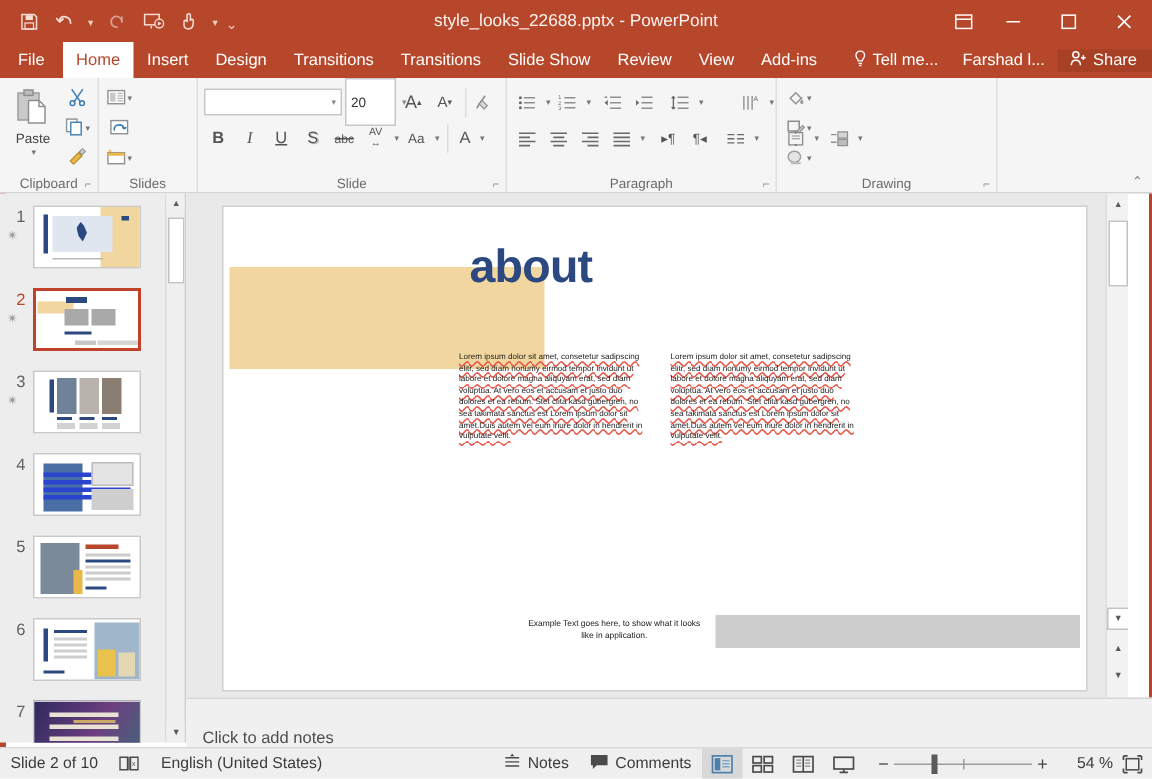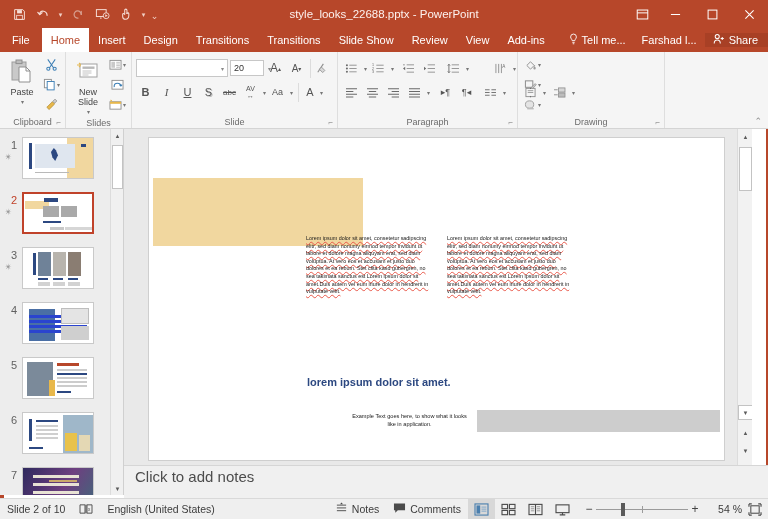--- a/index.html
+++ b/index.html
@@ -83,21 +83,21 @@
   .grp-slides { width: 66px; }
   
   .grp-font { width: 206px; }
   .fontrow { display: flex; align-items: center; gap: 2px; height: 22px; }
   .fontname {
     width: 92px; height: 18px; background: #fff; border: 1px solid #c7c7c7;
     display: flex; align-items: center; padding: 0 3px; font-size: 9px; color: #333;
   }
   .fontname .cv { margin-left: auto; font-size: 6px; color: #888; }
   .fontsize {
-    width: 34px; height: 16px; background: #fff; border: 1px solid #c7c7c7;
+    width: 34px; height: 32px; background: #fff; border: 1px solid #c7c7c7;
     display: flex; align-items: center; padding: 0 3px; font-size: 9px; color: #333; gap: 24px;
   }
   .fontsize .cv { margin-left: auto; font-size: 6px; color: #888; }
   
   .grp-para { width: 180px; }
   
   .grp-draw { width: 147px; }
   
   .grp-edit { width: 52px; border-right: none; }
   .ribbon-collapse { position: absolute; right: 6px; bottom: 2px; font-size: 9px; color: #8a8a8a; }
@@ -155,21 +155,21 @@
   .ed-scroll { position: absolute; right: 0; top: 0; width: 15px; height: 336px; background: #f2f2f2; border-left: 1px solid #dcdcdc;}
   .ed-arrow { width: 15px; height: 15px; display:flex; align-items:center; justify-content:center; font-size:6px; color:#5b5b5b;}
   .ed-thumb { position:absolute; left:1px; top: 18px; width:13px; height: 44px; background:#fff; border:1px solid #c3c3c3;}
   .ed-extra { position:absolute; left:0; width:15px; height:15px; display:flex; align-items:center; justify-content:center; font-size:6px; color:#5b5b5b;}
 
   
   .notes {
     position: absolute; left: 124px; top: 465px; width: 644px; height: 33px;
     background: #f0f0f0; border-top: 1px solid #d6d6d6;
   }
-  .notes-text { position: absolute; left: 11px; top: 2px; font-size: 15px; color: #4c4c4c; }
+  .notes-text { position: absolute; left: 11px; top: 20px; font-size: 11px; color: #4c4c4c; }
 
   
   .status {
     position: absolute; left: 0; top: 498px; width: 768px; height: 21px;
     background: #efefef; border-top: 1px solid #d9d9d9; display: flex; align-items: center;
     font-size: 10.5px; color: #3c3c3c;
   }
   .st-item { padding: 0 7px; display: flex; align-items: center; gap: 4px; height: 21px; }
   .st-right { margin-left: auto; display: flex; align-items: center; height: 21px; }
   .viewbtn { width: 27px; height: 21px; display: flex; align-items: center; justify-content: center; color: #444; }
@@ -332,32 +332,20 @@
         </div>
       </div>
       <div class="grp-label">
         <span>Clipboard</span>
         <span class="dlg">⌐</span>
       </div>
     </div>
 
     <div class="grp grp-slides">
       <div class="grp-body">
-        <div class="bigbtn">
-          <span class="ico">
-            <svg width="24" height="24" viewBox="0 0 24 24">
-                <rect x="4" y="4" width="17" height="13" fill="#fff" stroke="#a0a0a0" stroke-width="1"></rect>
-                <rect x="6.5" y="6.5" width="12" height="2.4" fill="#b8b8b8"></rect>
-                <path d="M6.5 11 h9 M6.5 13 h9 M6.5 15 h6" stroke="#c2c2c2" stroke-width="1"></path>
-                <path d="M3 3 l1.6 1.6 M3 7 l1.6-1.6 M1 5 h2.4" stroke="#e8b84b" stroke-width="1.2"></path>
-              </svg>
-          </span>
-          <span>New Slide</span>
-          <span class="car">▾</span>
-        </div>
         <div class="smallcol">
           <div class="sbtn">
             <svg width="13" height="12" viewBox="0 0 14 13">
                 <rect x="1" y="1.5" width="12" height="9.5" fill="#fff" stroke="#8f8f8f" stroke-width="1"></rect>
                 <rect x="2.5" y="3" width="4" height="6.5" fill="#c9c9c9"></rect>
                 <path d="M7.8 3.6 h4 M7.8 5.4 h4 M7.8 7.2 h4 M7.8 9 h4" stroke="#b5b5b5" stroke-width=".9"></path>
               </svg>
             <span class="car">▾</span>
           </div>
           <div class="sbtn">
@@ -698,28 +686,26 @@
     <div class="tp-scrollbar">
       <div class="tp-arrow">▲</div>
       <div class="tp-thumb"></div>
       <div class="tp-arrow" style="position:absolute;bottom:0;left:0;">▼</div>
     </div>
   </div>
 
   <div class="editor">
     <div class="slide">
       <div class="slide-yellow"></div>
+      <div class="slide-title">about</div>
       <div class="col c1">
         <span class="sq">Lorem ipsum dolor sit amet, consetetur sadipscing elitr, sed diam nonumy eirmod tempor invidunt ut labore et dolore magna aliquyam erat, sed diam voluptua. At vero eos et accusam et justo duo dolores et ea rebum. Stet clita kasd gubergren, no sea takimata sanctus est Lorem ipsum dolor sit amet.Duis autem vel eum iriure dolor in hendrerit in vulputate velit.</span>
       </div>
       <div class="col c2">
         <span class="sq">Lorem ipsum dolor sit amet, consetetur sadipscing elitr, sed diam nonumy eirmod tempor invidunt ut labore et dolore magna aliquyam erat, sed diam voluptua. At vero eos et accusam et justo duo dolores et ea rebum. Stet clita kasd gubergren, no sea takimata sanctus est Lorem ipsum dolor sit amet.Duis autem vel eum iriure dolor in hendrerit in vulputate velit.</span>
-      </div>
-      <div class="slide-sub">
-        <span>lorem ipsum dolor sit amet.</span>
       </div>
       <div class="slide-note">Example Text goes here, to show what it looks like in application.</div>
       <div class="slide-graybar"></div>
     </div>
 
     <div class="ed-scroll">
       <div class="ed-arrow">▲</div>
       <div class="ed-thumb"></div>
       <div class="ed-extra" style="top:276px;background:#fff;border:1px solid #c3c3c3;">▼</div>
       <div class="ed-extra" style="top:296px;">▲</div>

